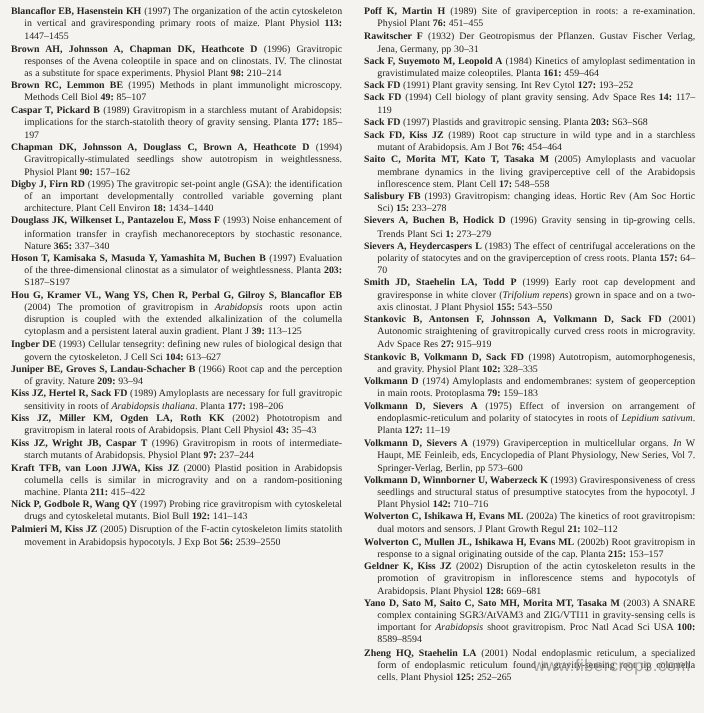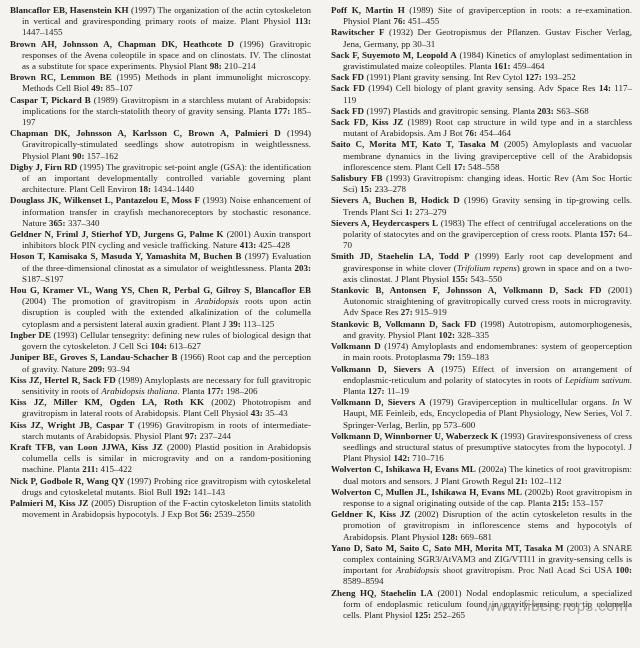--- a/index.html
+++ b/index.html
@@ -52,24 +52,23 @@
 </head>
 <body>
 
 <div class="page">
   <div class="columns">
     <div class="col">
         <p class="ref"><b>Blancaflor EB, Hasenstein KH</b> (1997) The organization of the actin cytoskeleton in vertical and graviresponding primary roots of maize. Plant Physiol <b>113:</b> 1447–1455</p>
         <p class="ref"><b>Brown AH, Johnsson A, Chapman DK, Heathcote D</b> (1996) Gravitropic responses of the Avena coleoptile in space and on clinostats. IV. The clinostat as a substitute for space experiments. Physiol Plant <b>98:</b> 210–214</p>
         <p class="ref"><b>Brown RC, Lemmon BE</b> (1995) Methods in plant immunolight microscopy. Methods Cell Biol <b>49:</b> 85–107</p>
         <p class="ref"><b>Caspar T, Pickard B</b> (1989) Gravitropism in a starchless mutant of Arabidopsis: implications for the starch-statolith theory of gravity sensing. Planta <b>177:</b> 185–197</p>
-        <p class="ref"><b>Chapman DK, Johnsson A, Karlsson C, Brown A, Palmieri D</b> (1994) Gravitropically-stimulated seedlings show autotropism in weightlessness. Physiol Plant <b>90:</b> 157–162</p>
+        <p class="ref"><b>Chapman DK, Johnsson A, Douglass C, Brown A, Heathcote D</b> (1994) Gravitropically-stimulated seedlings show autotropism in weightlessness. Physiol Plant <b>90:</b> 157–162</p>
         <p class="ref"><b>Digby J, Firn RD</b> (1995) The gravitropic set-point angle (GSA): the identification of an important developmentally controlled variable governing plant architecture. Plant Cell Environ <b>18:</b> 1434–1440</p>
         <p class="ref"><b>Douglass JK, Wilkenset L, Pantazelou E, Moss F</b> (1993) Noise enhancement of information transfer in crayfish mechanoreceptors by stochastic resonance. Nature <b>365:</b> 337–340</p>
-        <p class="ref"><b>Geldner N, Friml J, Stierhof YD, Jurgens G, Palme K</b> (2001) Auxin transport inhibitors block PIN cycling and vesicle trafficking. Nature <b>413:</b> 425–428</p>
         <p class="ref"><b>Hoson T, Kamisaka S, Masuda Y, Yamashita M, Buchen B</b> (1997) Evaluation of the three-dimensional clinostat as a simulator of weightlessness. Planta <b>203:</b> S187–S197</p>
         <p class="ref"><b>Hou G, Kramer VL, Wang YS, Chen R, Perbal G, Gilroy S, Blancaflor EB</b> (2004) The promotion of gravitropism in <i>Arabidopsis</i> roots upon actin disruption is coupled with the extended alkalinization of the columella cytoplasm and a persistent lateral auxin gradient. Plant J <b>39:</b> 113–125</p>
         <p class="ref"><b>Ingber DE</b> (1993) Cellular tensegrity: defining new rules of biological design that govern the cytoskeleton. J Cell Sci <b>104:</b> 613–627</p>
         <p class="ref"><b>Juniper BE, Groves S, Landau-Schacher B</b> (1966) Root cap and the perception of gravity. Nature <b>209:</b> 93–94</p>
         <p class="ref"><b>Kiss JZ, Hertel R, Sack FD</b> (1989) Amyloplasts are necessary for full gravitropic sensitivity in roots of <i>Arabidopsis thaliana</i>. Planta <b>177:</b> 198–206</p>
         <p class="ref"><b>Kiss JZ, Miller KM, Ogden LA, Roth KK</b> (2002) Phototropism and gravitropism in lateral roots of Arabidopsis. Plant Cell Physiol <b>43:</b> 35–43</p>
         <p class="ref"><b>Kiss JZ, Wright JB, Caspar T</b> (1996) Gravitropism in roots of intermediate-starch mutants of Arabidopsis. Physiol Plant <b>97:</b> 237–244</p>
         <p class="ref"><b>Kraft TFB, van Loon JJWA, Kiss JZ</b> (2000) Plastid position in Arabidopsis columella cells is similar in microgravity and on a random-positioning machine. Planta <b>211:</b> 415–422</p>
         <p class="ref"><b>Nick P, Godbole R, Wang QY</b> (1997) Probing rice gravitropism with cytoskeletal drugs and cytoskeletal mutants. Biol Bull <b>192:</b> 141–143</p>
         <p class="ref"><b>Palmieri M, Kiss JZ</b> (2005) Disruption of the F-actin cytoskeleton limits statolith movement in Arabidopsis hypocotyls. J Exp Bot <b>56:</b> 2539–2550</p>

